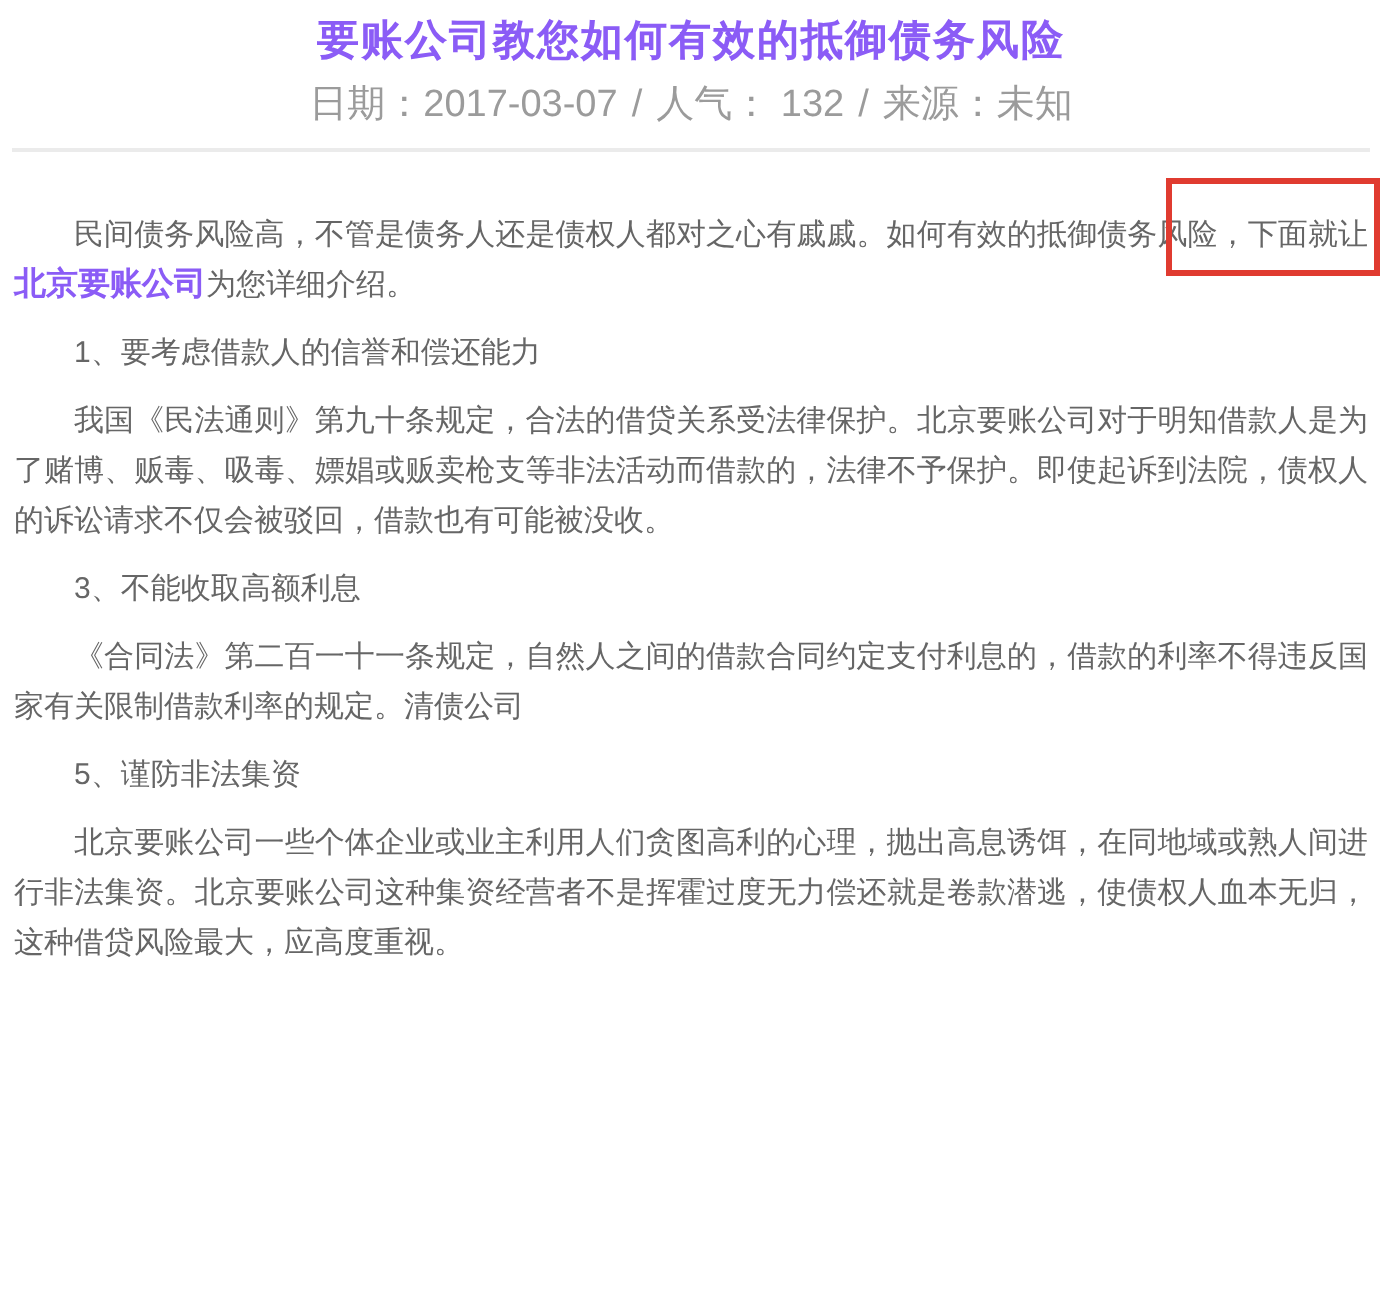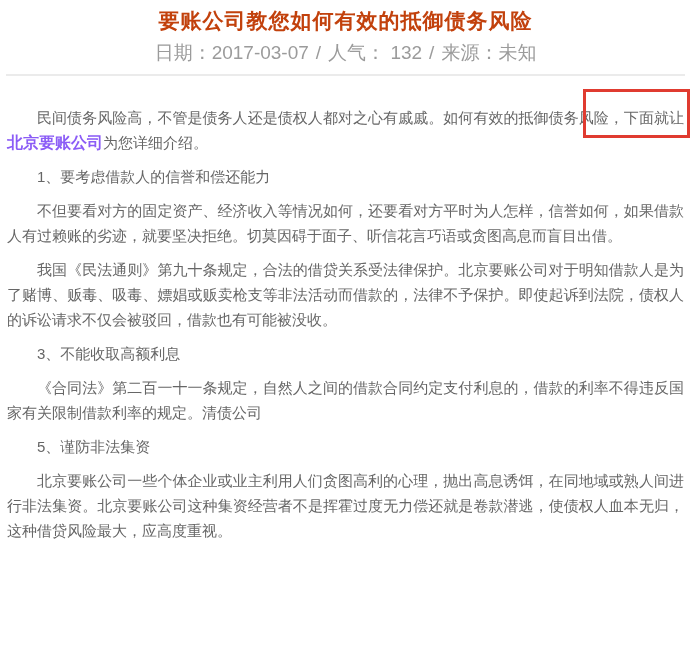--- a/index.html
+++ b/index.html
@@ -13,21 +13,21 @@
   }
   .header {
     text-align: center;
     padding-top: 8px;
   }
   .title {
     margin: 0;
     font-size: 21px;
     font-weight: bold;
     line-height: 26px;
-    color: #c2410c;
+    color: #8b5cf6;
     letter-spacing: 1px;
   }
   .meta {
     margin-top: 10px;
     font-size: 19px;
     color: #9b9b9b;
     line-height: 17px;
   }
   .meta .sep {
     margin: 0 7px;
@@ -76,21 +76,20 @@
     <span>日期：2017-03-07</span><span class="sep">/</span><span>人气： 132</span><span class="sep">/</span><span>来源：未知</span>
   </div>
 </div>
 
 <hr class="divider">
 
 <div class="content">
   <p><span>民间债务风险高，不管是债务人还是债权人都对之心有戚戚。如何有效的抵御债务风险，下面就让</span><a class="company-link">北京要账公司</a><span>为您详细介绍。</span></p>
 
   <p>1、要考虑借款人的信誉和偿还能力</p>
-  <p>不但要看对方的固定资产、经济收入等情况如何，还要看对方平时为人怎样，信誉如何，如果借款人有过赖账的劣迹，就要坚决拒绝。切莫因碍于面子、听信花言巧语或贪图高息而盲目出借。</p>
 
   <p>我国《民法通则》第九十条规定，合法的借贷关系受法律保护。北京要账公司对于明知借款人是为了赌博、贩毒、吸毒、嫖娼或贩卖枪支等非法活动而借款的，法律不予保护。即使起诉到法院，债权人的诉讼请求不仅会被驳回，借款也有可能被没收。</p>
 
   <p>3、不能收取高额利息</p>
   <p>《合同法》第二百一十一条规定，自然人之间的借款合同约定支付利息的，借款的利率不得违反国家有关限制借款利率的规定。清债公司</p>
 
 
   <p>5、谨防非法集资</p>
   <p>北京要账公司一些个体企业或业主利用人们贪图高利的心理，抛出高息诱饵，在同地域或熟人间进行非法集资。北京要账公司这种集资经营者不是挥霍过度无力偿还就是卷款潜逃，使债权人血本无归，这种借贷风险最大，应高度重视。</p>
 </div>

